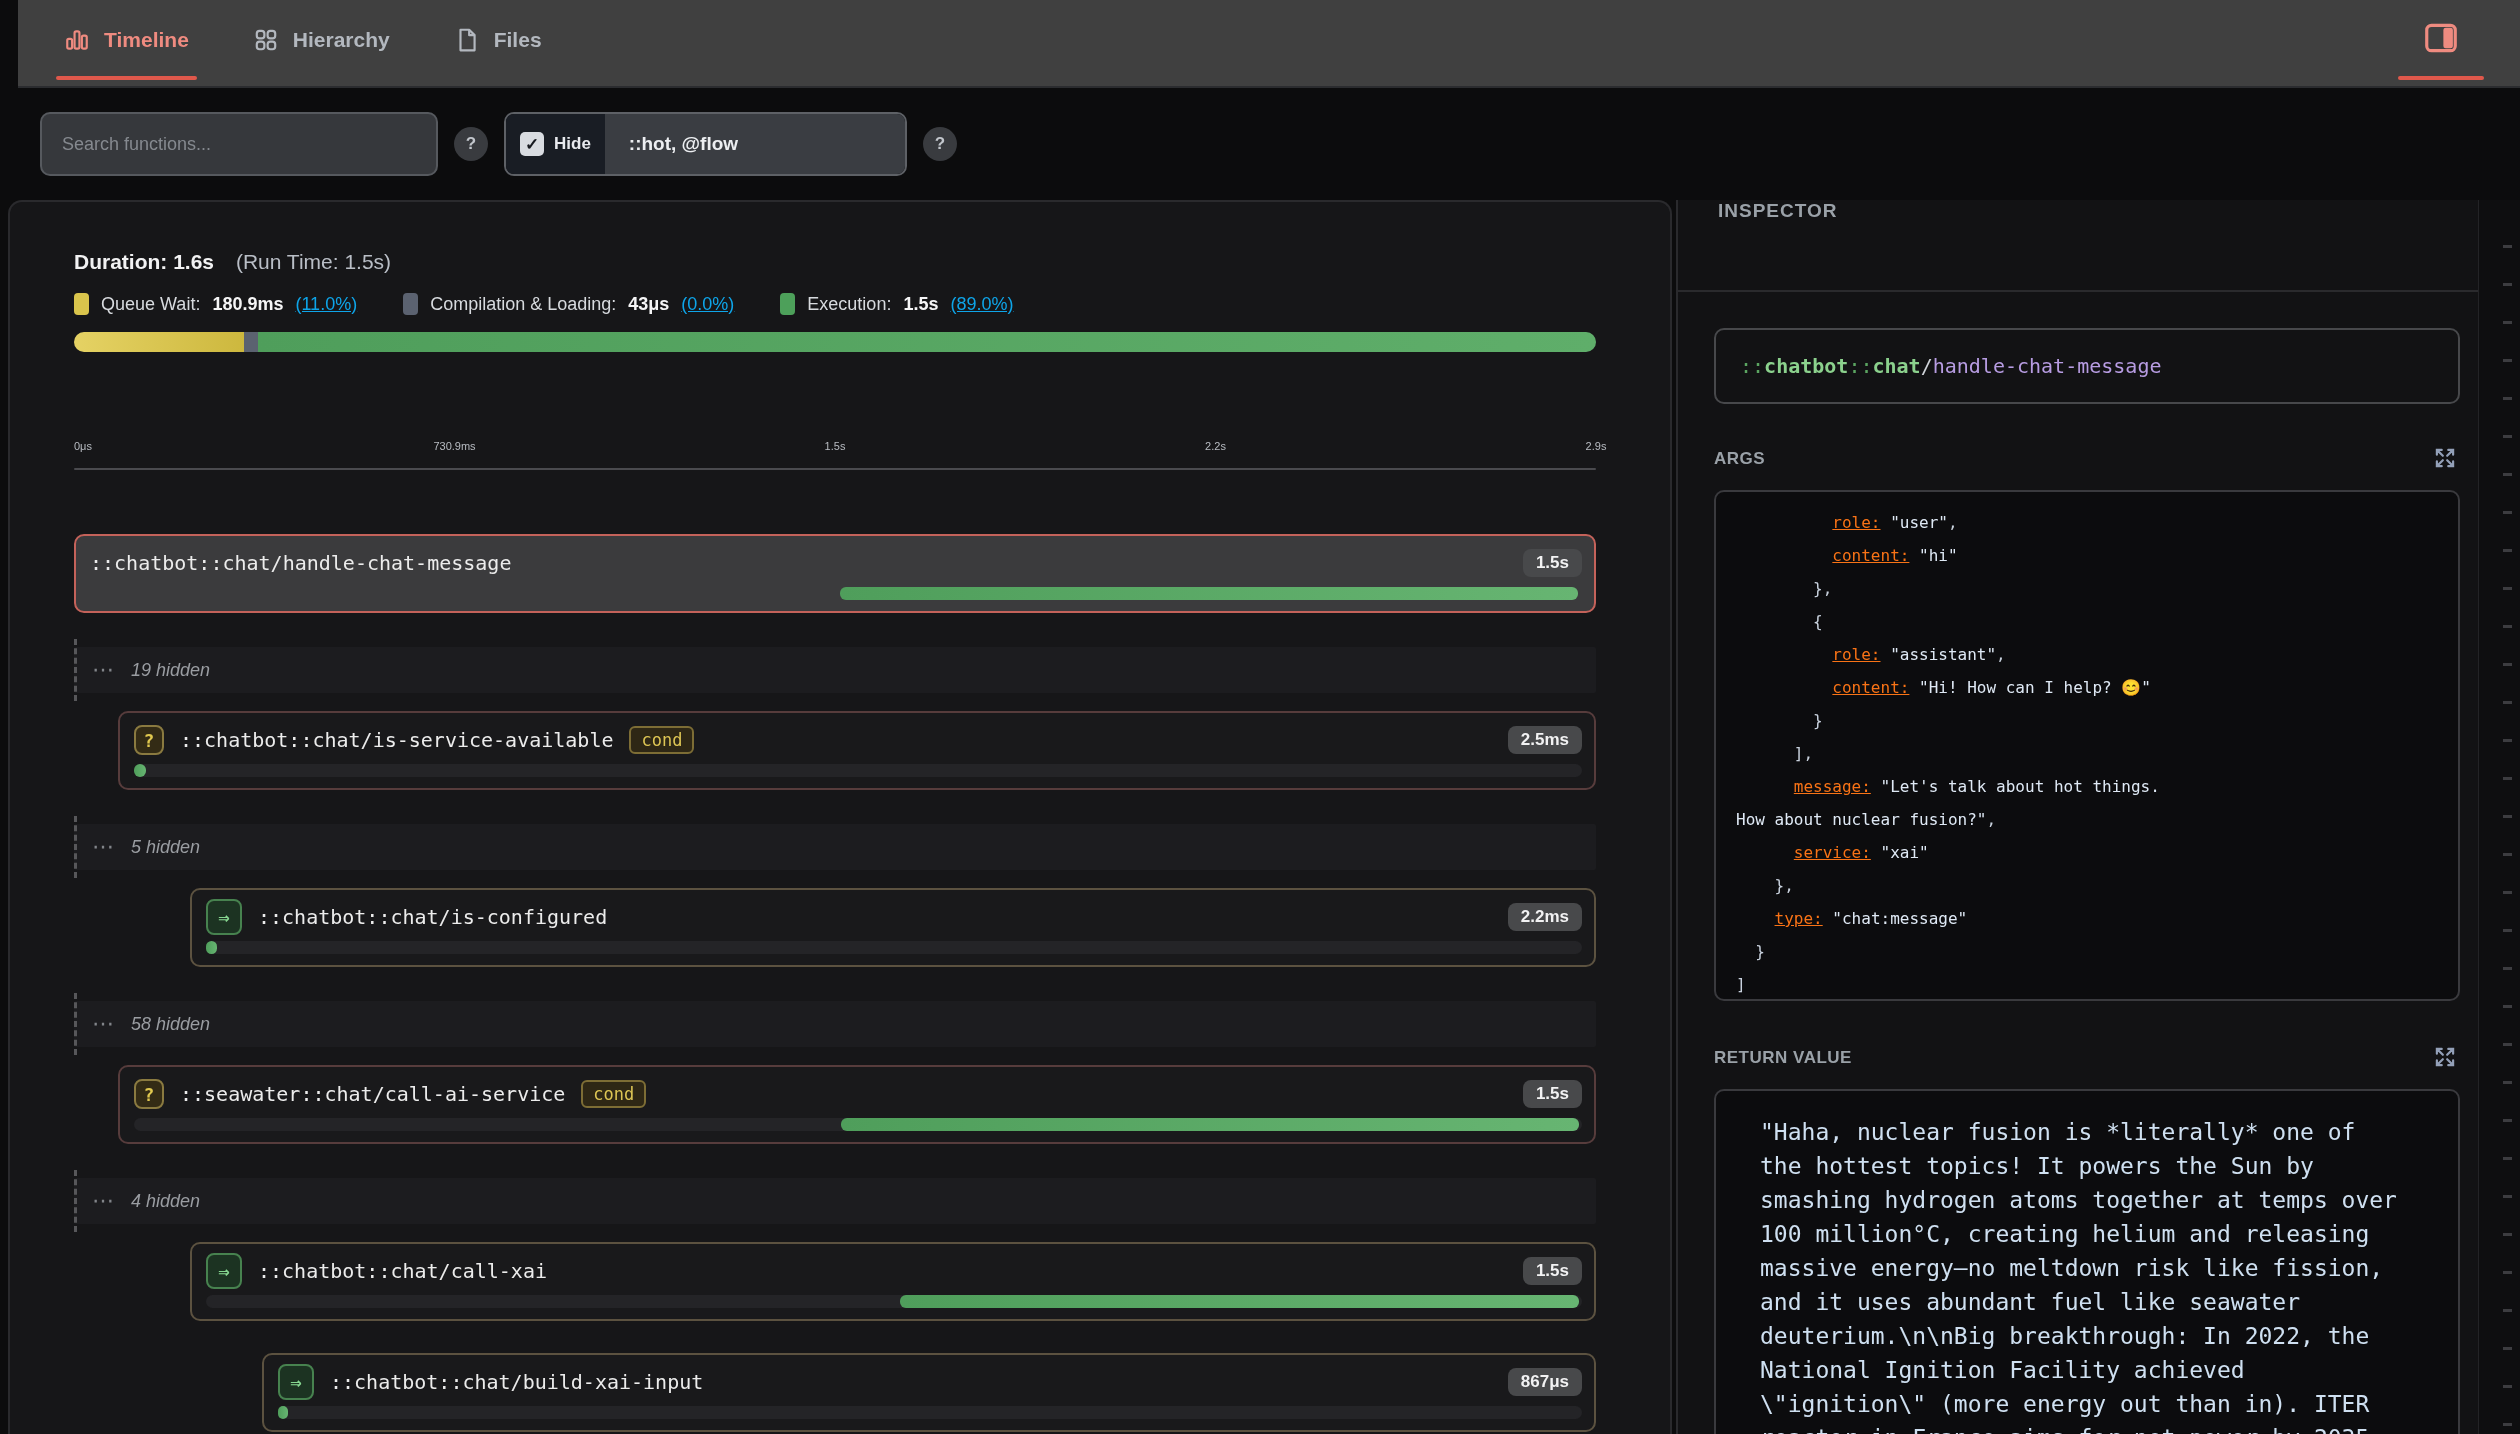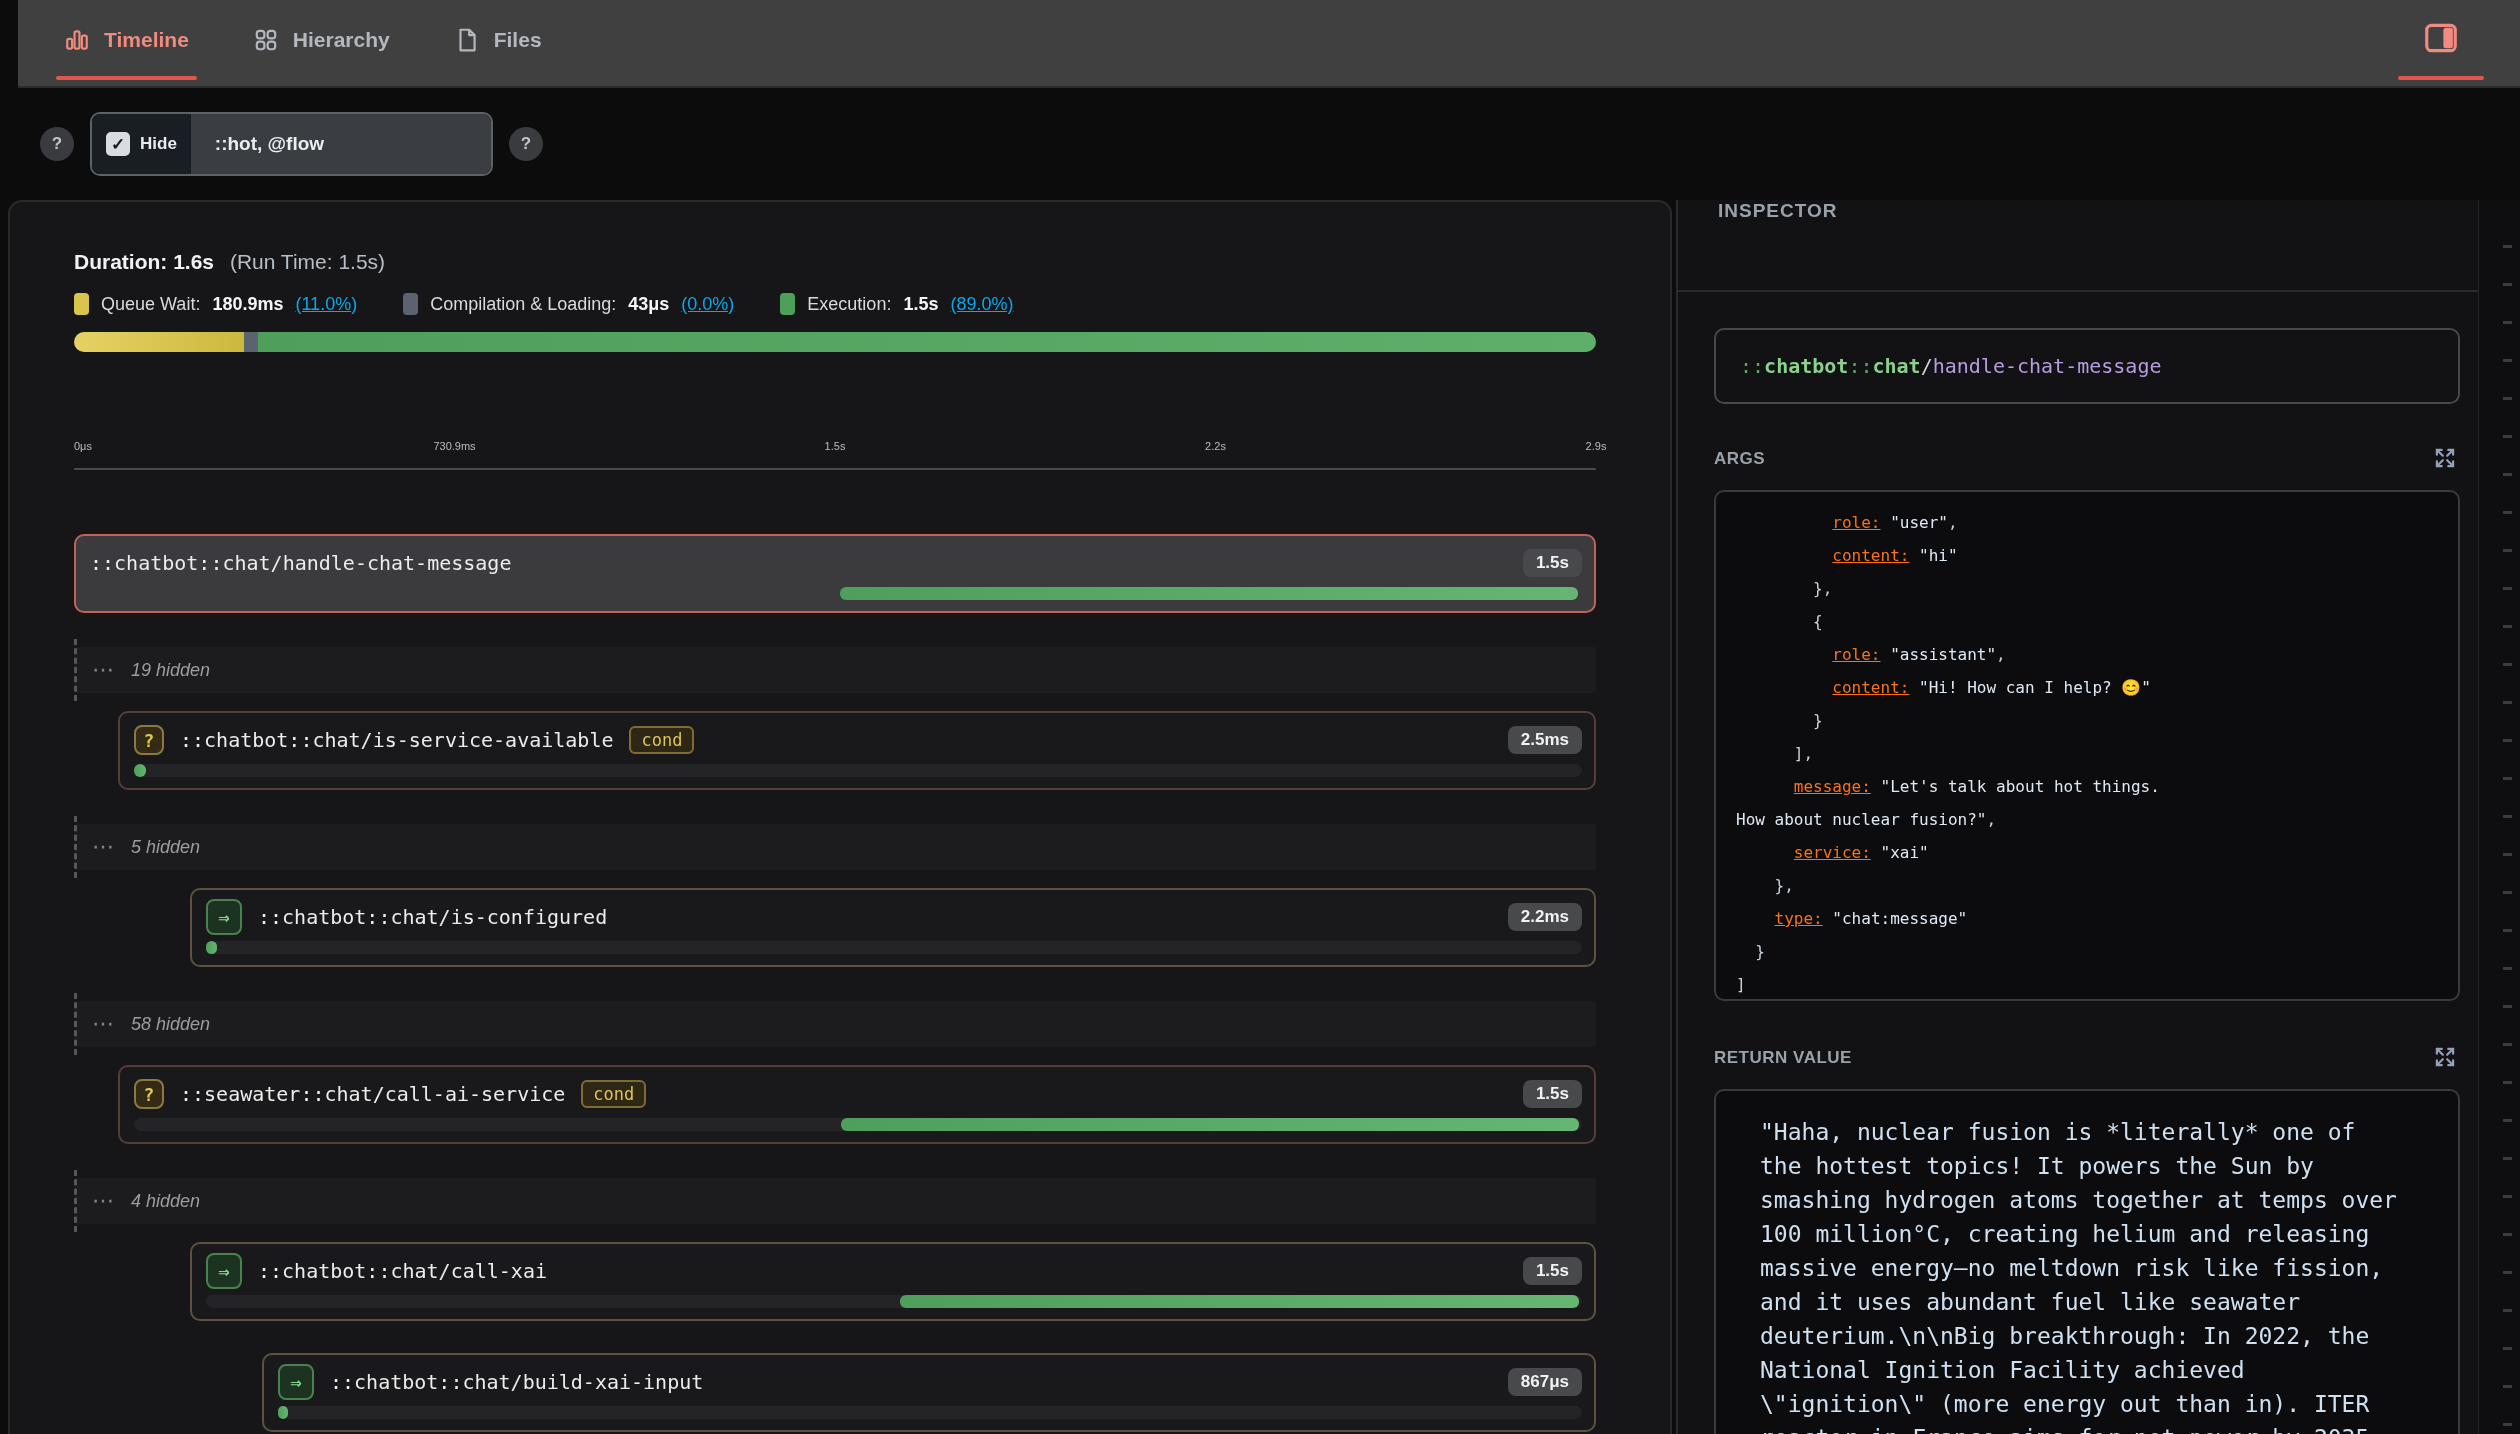--- a/index.html
+++ b/index.html
@@ -41,21 +41,21 @@
 
   
   .main { display:flex; height:1234px; }
   .left-col { width:1676px; flex:0 0 auto; }
   .card { margin-left:8px; width:1664px; height:100%; background:#161618;
     border:2px solid #2a2a2d; border-bottom:none; border-radius:14px 14px 0 0;
     padding:46px 74px 0 64px; }
 
   .duration-line { font-size:21px; line-height:28px; }
   .duration-line .dl-strong { font-weight:bold; color:#f2f2f3; }
-  .duration-line .dl-runtime { color:#b9bec6; margin-left:10px; }
+  .duration-line .dl-runtime { color:#b9bec6; margin-left:16px; }
 
   .legend { display:flex; gap:46px; margin-top:16px; height:24px; align-items:center; }
   .lg-item { display:flex; align-items:center; gap:12px; font-size:18px; }
   .lg-swatch { width:15px; height:22px; border-radius:4px; flex:0 0 auto; }
   .lg-label { color:#d7dade; }
   .lg-value { font-weight:bold; color:#f5f5f6; }
   .lg-pct { color:#0ea5e9;text-decoration:underline; }
 
   .stackbar { position:relative; margin-top:16px; height:20px; border-radius:10px;
     overflow:hidden; background:#232327; }
@@ -172,20 +172,21 @@
     <span>
       <svg viewBox="0 0 24 24" fill="none" stroke="currentColor" stroke-width="2">
         <rect x="3" y="4" width="18" height="16" rx="3"></rect>
         <rect x="13.5" y="5.5" width="6" height="13" rx="1.5" fill="currentColor" stroke="none"></rect>
       </svg>
     </span>
   </div>
 </nav>
 
 <div class="toolbar">
+  <input class="search-input" type="text" placeholder="Search functions..." style="">
   <button class="help-btn">?</button>
   <div class="hide-group">
     <div class="hide-left">
       <div class="checkbox">✓</div>
       <span class="hide-label">Hide</span>
     </div>
     <div class="hide-value">::hot, @flow</div>
   </div>
   <button class="help-btn">?</button>
 </div>

